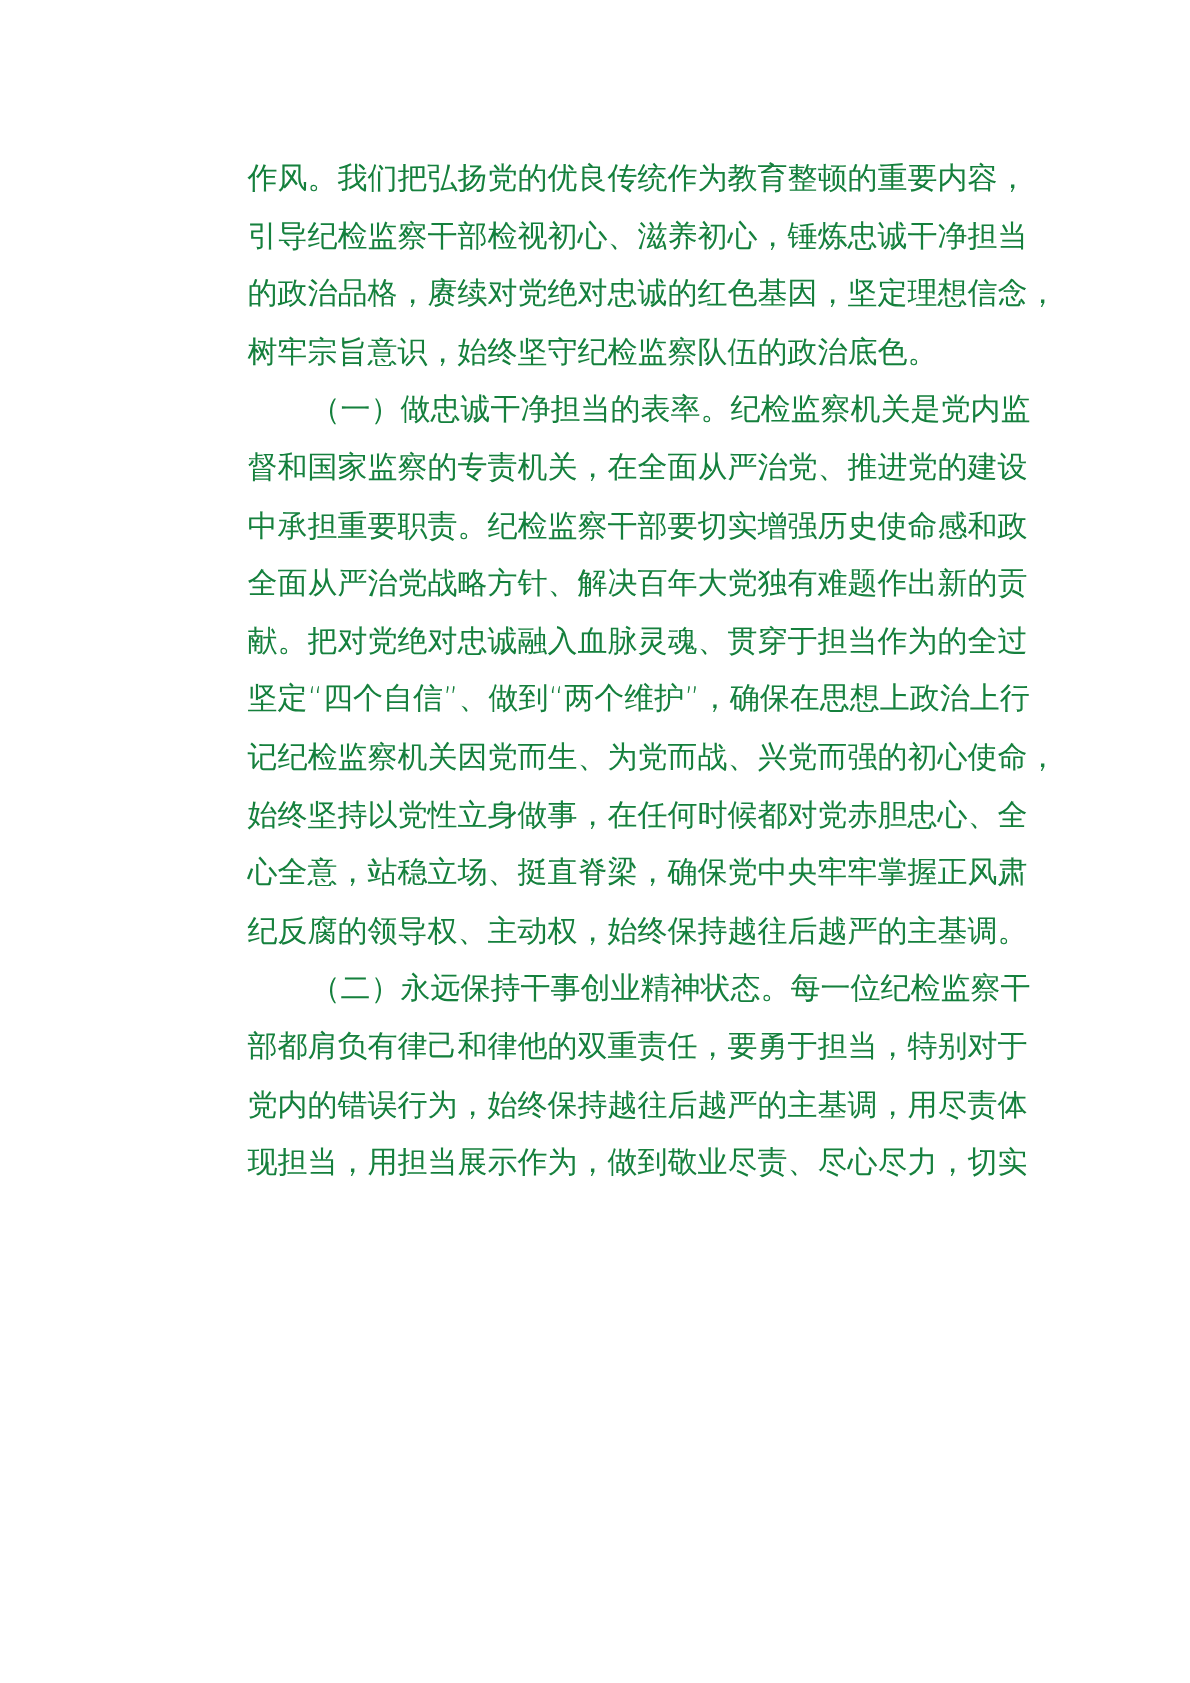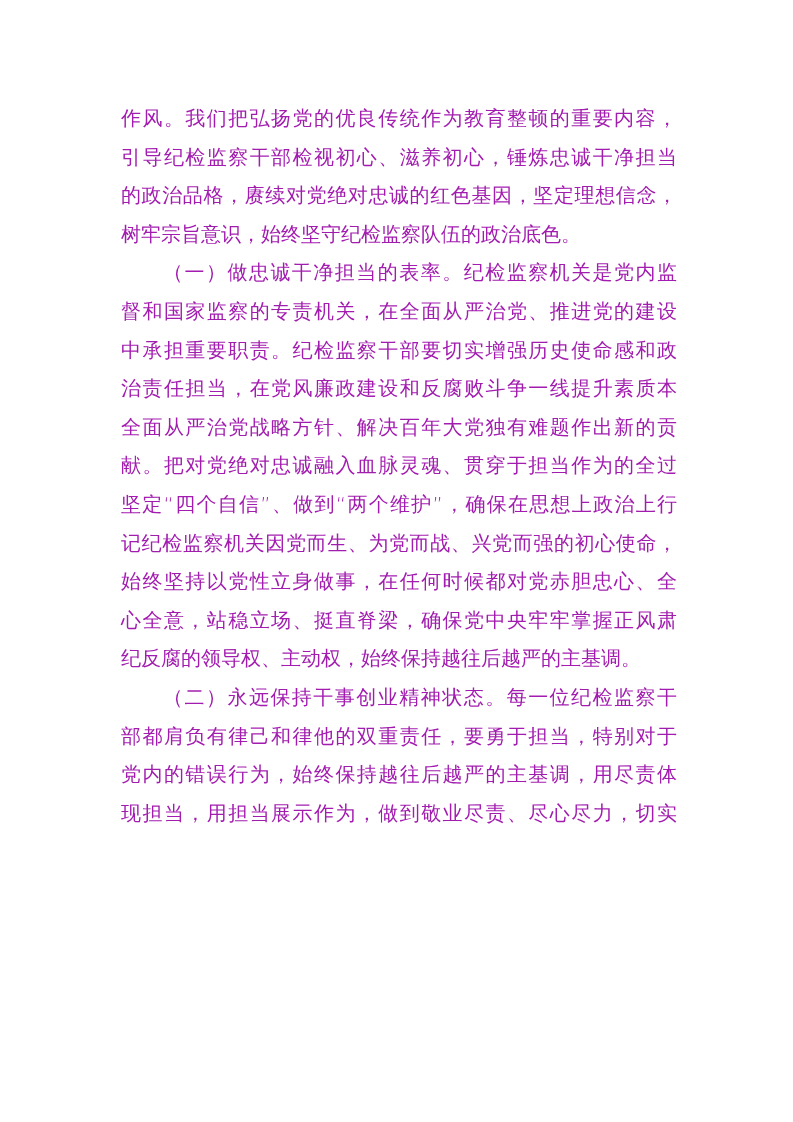--- a/index.html
+++ b/index.html
@@ -17,25 +17,26 @@
       position: absolute;
       left: 121px;
       top: 99px;
       width: 556px;
     }
     .line {
       height: 38.6px;
       line-height: 38.6px;
       font-family: "DejaVu Sans", "Liberation Sans", sans-serif;
       font-size: 20px;
-      color: #a21caf;
+      color: #15803d;
       white-space: nowrap;
       text-align: justify;
       text-align-last: justify;
       font-weight: 300;
+      margin-left: 44px;
     }
     .line.last {
       text-align-last: left;
     }
     .line.indent {
       padding-left: 42px;
     }
   </style>
 </head>
 <body>
@@ -45,21 +46,20 @@
     <div class="line">作风。我们把弘扬党的优良传统作为教育整顿的重要内容，</div>
     <div class="line">引导纪检监察干部检视初心、滋养初心，锤炼忠诚干净担当</div>
     <div class="line">的政治品格，赓续对党绝对忠诚的红色基因，坚定理想信念，</div>
     <div class="line last">树牢宗旨意识，始终坚守纪检监察队伍的政治底色。</div>
   </div>
 
   <div>
     <div class="line indent">（一）做忠诚干净担当的表率。纪检监察机关是党内监</div>
     <div class="line">督和国家监察的专责机关，在全面从严治党、推进党的建设</div>
     <div class="line">中承担重要职责。纪检监察干部要切实增强历史使命感和政</div>
-    <div class="line">治责任担当，在党风廉政建设和反腐败斗争一线提升素质本</div>
     <div class="line">全面从严治党战略方针、解决百年大党独有难题作出新的贡</div>
     <div class="line">献。把对党绝对忠诚融入血脉灵魂、贯穿于担当作为的全过</div>
     <div class="line">坚定“四个自信”、做到“两个维护”，确保在思想上政治上行</div>
     <div class="line">记纪检监察机关因党而生、为党而战、兴党而强的初心使命，</div>
     <div class="line">始终坚持以党性立身做事，在任何时候都对党赤胆忠心、全</div>
     <div class="line">心全意，站稳立场、挺直脊梁，确保党中央牢牢掌握正风肃</div>
     <div class="line last">纪反腐的领导权、主动权，始终保持越往后越严的主基调。</div>
   </div>
 
   <div>

